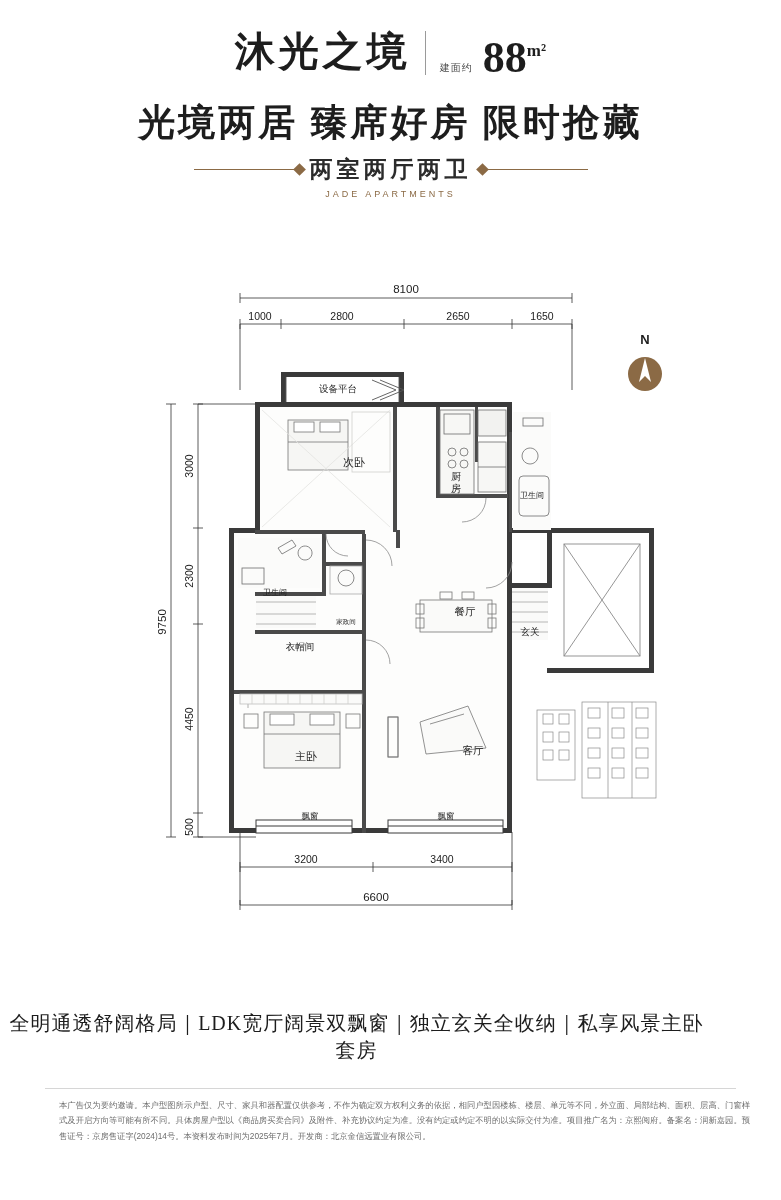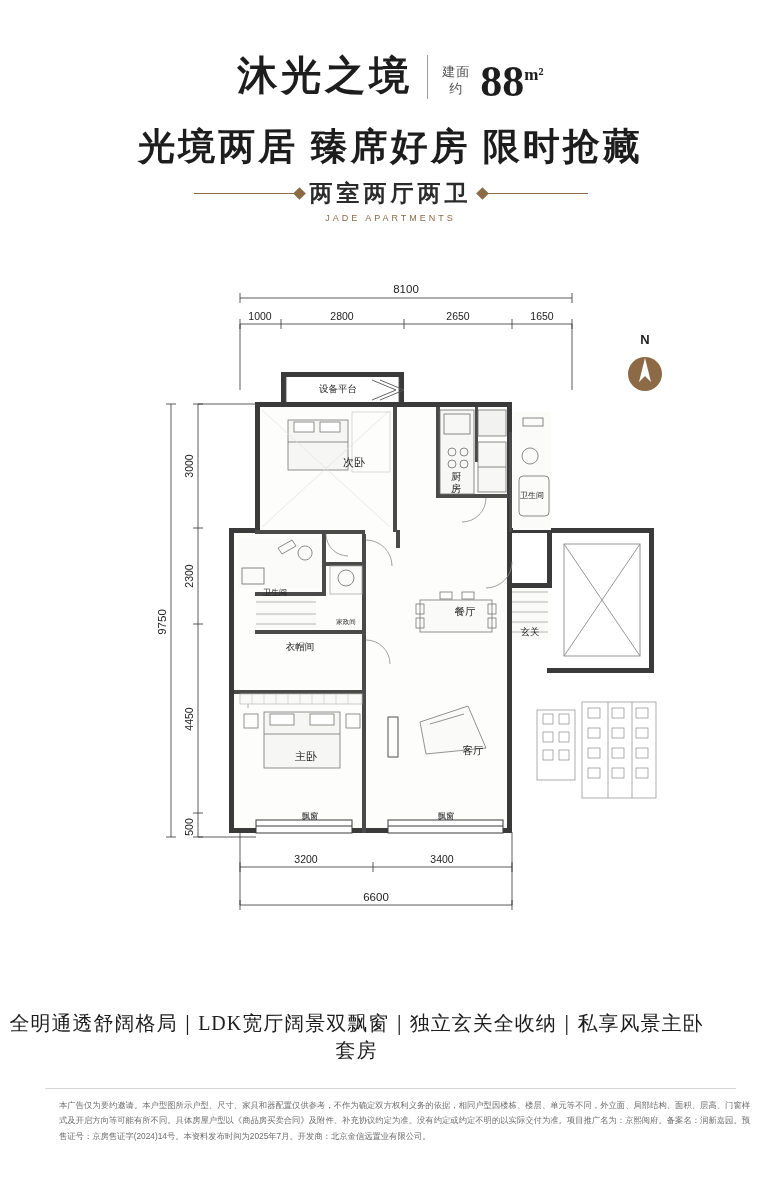--- a/index.html
+++ b/index.html
@@ -11,21 +11,21 @@
     width: 781px;
     height: 1200px;
     position: relative;
     font-family: "Liberation Sans", sans-serif;
     color: #2b2b2b;
     overflow: hidden;
   }
 
   
   .header {
-    padding-top: 48px;
+    padding-top: 24px;
     text-align: center;
   }
   .title-row {
     display: flex;
     align-items: flex-end;
     justify-content: center;
     gap: 10px;
   }
   .title-main {
     font-family: "Liberation Serif", serif;
@@ -35,23 +35,23 @@
     color: #1d1d1d;
   }
   .title-divider {
     width: 1px;
     height: 44px;
     background: #9a9a9a;
     margin: 0 4px 4px 4px;
   }
   .area-label {
     display: flex;
-    flex-direction: column;
-    font-family: "Liberation Serif", serif;
-    font-size: 13px;
+    flex-direction: row;
+    font-family: "Liberation Serif", serif;
+    font-size: 10px;
     line-height: 1.35;
     color: #4a4a4a;
     margin-bottom: 5px;
     letter-spacing: 1px;
   }
   .area-number {
     font-family: "Liberation Serif", serif;
     font-size: 44px;
     font-weight: bold;
     color: #1d1d1d;

